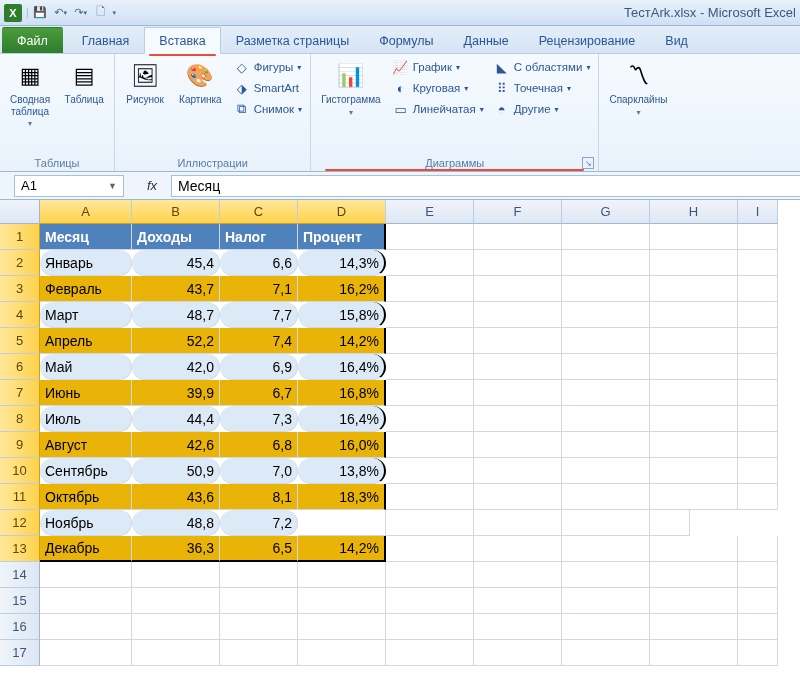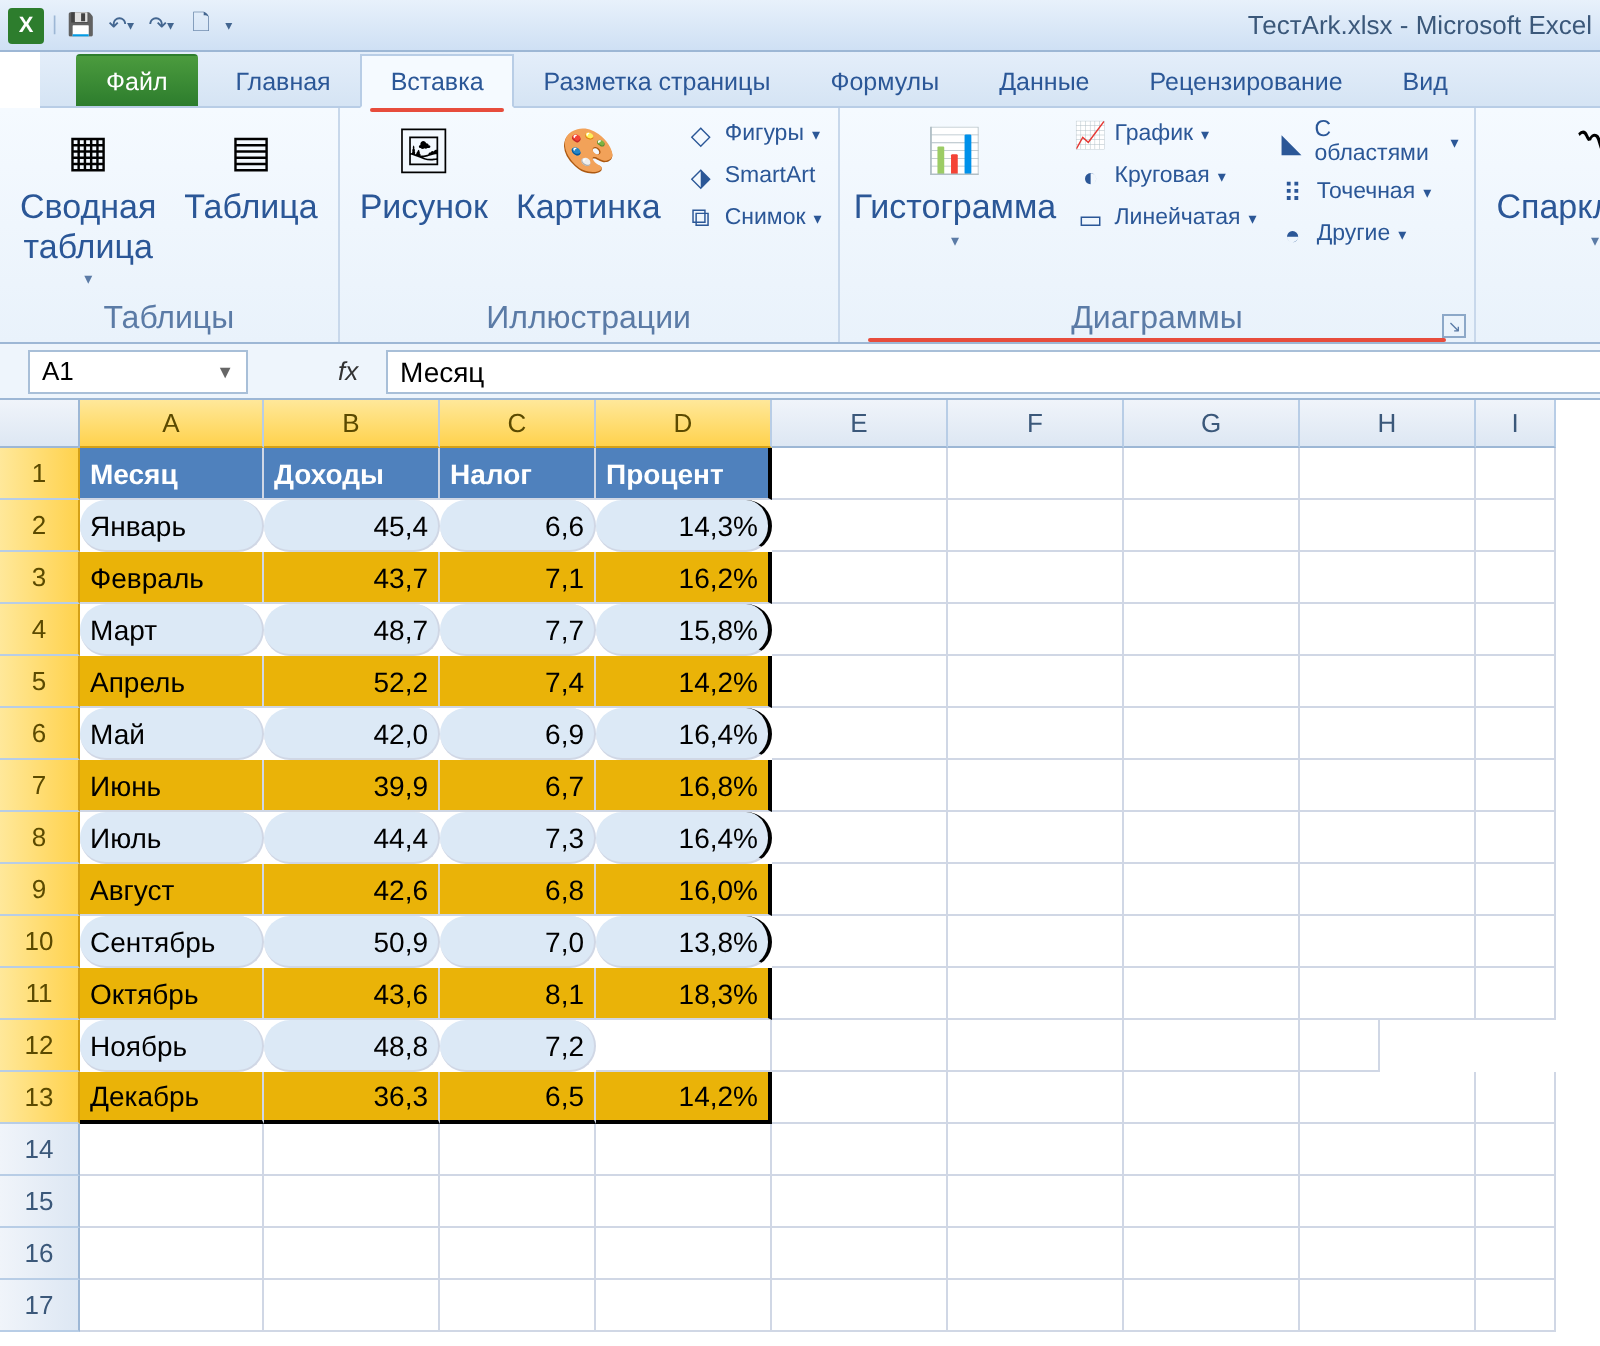--- a/index.html
+++ b/index.html
@@ -7,46 +7,46 @@
 
   
   .titlebar { height: 26px; background: linear-gradient(#e8f1fb, #cfe0f4); display: flex; align-items: center; padding: 0 4px; border-bottom: 1px solid #9db7d5; }
   .qat { display: flex; align-items: center; gap: 4px; }
   .qat .app-icon { width: 18px; height: 18px; background: #2d7d2d; color: #fff; display: flex; align-items: center; justify-content: center; font-weight: bold; font-size: 11px; border-radius: 2px; }
   .qat .qbtn { width: 16px; height: 16px; display: flex; align-items: center; justify-content: center; color: #436690; font-size: 11px; cursor: pointer; }
   .qat .divider { color: #9db7d5; font-size: 10px; }
   .title-text { flex: 1; text-align: right; font-size: 13px; color: #3b587a; }
 
   
-  .ribbon-tabs { height: 28px; background: linear-gradient(#e4eefa, #d5e4f4); display: flex; align-items: flex-end; padding-left: 18px; border-bottom: 1px solid #b8cde6; margin-left: 20px; }
+  .ribbon-tabs { height: 28px; background: linear-gradient(#e4eefa, #d5e4f4); display: flex; align-items: flex-end; padding-left: 2px; border-bottom: 1px solid #b8cde6; }
   .tab { padding: 6px 14px 5px; font-size: 12.5px; color: #2b5797; cursor: pointer; border: 1px solid transparent; border-bottom: none; position: relative; }
   .tab.file { background: linear-gradient(#4b9b3e, #2d7d2d); color: #fff; border-radius: 2px 2px 0 0; margin-right: 4px; }
   .tab.active { background: #f5faff; border-color: #b8cde6; border-bottom: 1px solid #f5faff; margin-bottom: -1px; text-align: center; }
   .tab.active::after { content: ""; position: absolute; left: 4px; right: 4px; bottom: -3px; height: 2px; background: #e74c3c; border-radius: 1px; }
 
   
   .ribbon-body { height: 118px; background: linear-gradient(#f5faff, #e9f2fb); border-bottom: 1px solid #9db7d5; display: flex; }
   .rgroup { border-right: 1px solid #c8d8eb; padding: 4px 6px 2px; display: flex; flex-direction: column; justify-content: space-between; }
-  .rgroup-label { text-align: center; font-size: 16px; color: #5b7ba6; padding-top: 2px; position: relative; }
+  .rgroup-label { text-align: center; font-size: 11px; color: #5b7ba6; padding-top: 2px; position: relative; }
   .rgroup-label.highlighted::after { content: ""; position: absolute; left: 8px; right: 8px; bottom: -2px; height: 2px; background: #e74c3c; border-radius: 1px; }
   .rgroup-content { display: flex; gap: 6px; align-items: flex-start; }
   .bigbtn { display: flex; flex-direction: column; align-items: center; gap: 2px; cursor: pointer; padding: 2px 4px; min-width: 48px; }
   .bigbtn .icon { width: 32px; height: 32px; display: flex; align-items: center; justify-content: center; font-size: 22px; }
-  .bigbtn .lbl { font-size: 17px; color: #2b5797; text-align: center; line-height: 1.15; }
+  .bigbtn .lbl { font-size: 10px; color: #2b5797; text-align: center; line-height: 1.15; }
   .smallbtns { display: flex; flex-direction: column; gap: 3px; }
   .smallbtn { display: flex; align-items: center; gap: 4px; cursor: pointer; font-size: 11.5px; color: #2b5797; padding: 1px 2px; }
   .smallbtn .sicn { width: 16px; height: 16px; display: flex; align-items: center; justify-content: center; font-size: 13px; }
   .dialog-launcher { position: absolute; right: 4px; bottom: 2px; width: 12px; height: 12px; border: 1px solid #8ca8c8; font-size: 8px; color: #5b7ba6; display: flex; align-items: center; justify-content: center; cursor: pointer; }
   .rgroup { position: relative; }
 
   
   .formula-bar { height: 28px; display: flex; align-items: center; border-bottom: 1px solid #9db7d5; background: #eef5fc; }
   .name-box { width: 110px; height: 22px; margin-left: 14px; border: 1px solid #a8bfd8; background: #fff; display: flex; align-items: center; padding: 0 6px; font-size: 13px; }
   .name-box .dd { margin-left: auto; color: #666; font-size: 9px; }
-  .fx-btn { margin-left: 45px; width: 24px; font-style: italic; font-size: 13px; color: #333; cursor: pointer; }
+  .fx-btn { margin-left: 23px; width: 24px; font-style: italic; font-size: 13px; color: #333; cursor: pointer; }
   .formula-input { flex: 1; height: 22px; border: 1px solid #a8bfd8; border-right: none; background: #fff; padding: 0 6px; font-size: 14px; display: flex; align-items: center; }
 
   
   .grid-wrap { display: flex; }
   .corner { width: 40px; height: 24px; background: linear-gradient(#f0f4fa, #dde7f3); border-right: 1px solid #9db7d5; border-bottom: 1px solid #9db7d5; }
   .col-headers { display: flex; }
   .ch { height: 24px; border-right: 1px solid #b8cde6; border-bottom: 1px solid #9db7d5; display: flex; align-items: center; justify-content: center; font-size: 13px; color: #3b587a; background: linear-gradient(#f0f4fa, #dde7f3); }
   .ch.sel { background: linear-gradient(#ffe89a, #ffd24d); color: #5b4a00; border-bottom-color: #d4a017; }
   .row { display: flex; }
   .rh { width: 40px; height: 26px; border-right: 1px solid #9db7d5; border-bottom: 1px solid #b8cde6; background: linear-gradient(90deg, #f0f4fa, #dde7f3); display: flex; align-items: center; justify-content: center; font-size: 13px; color: #3b587a; }

